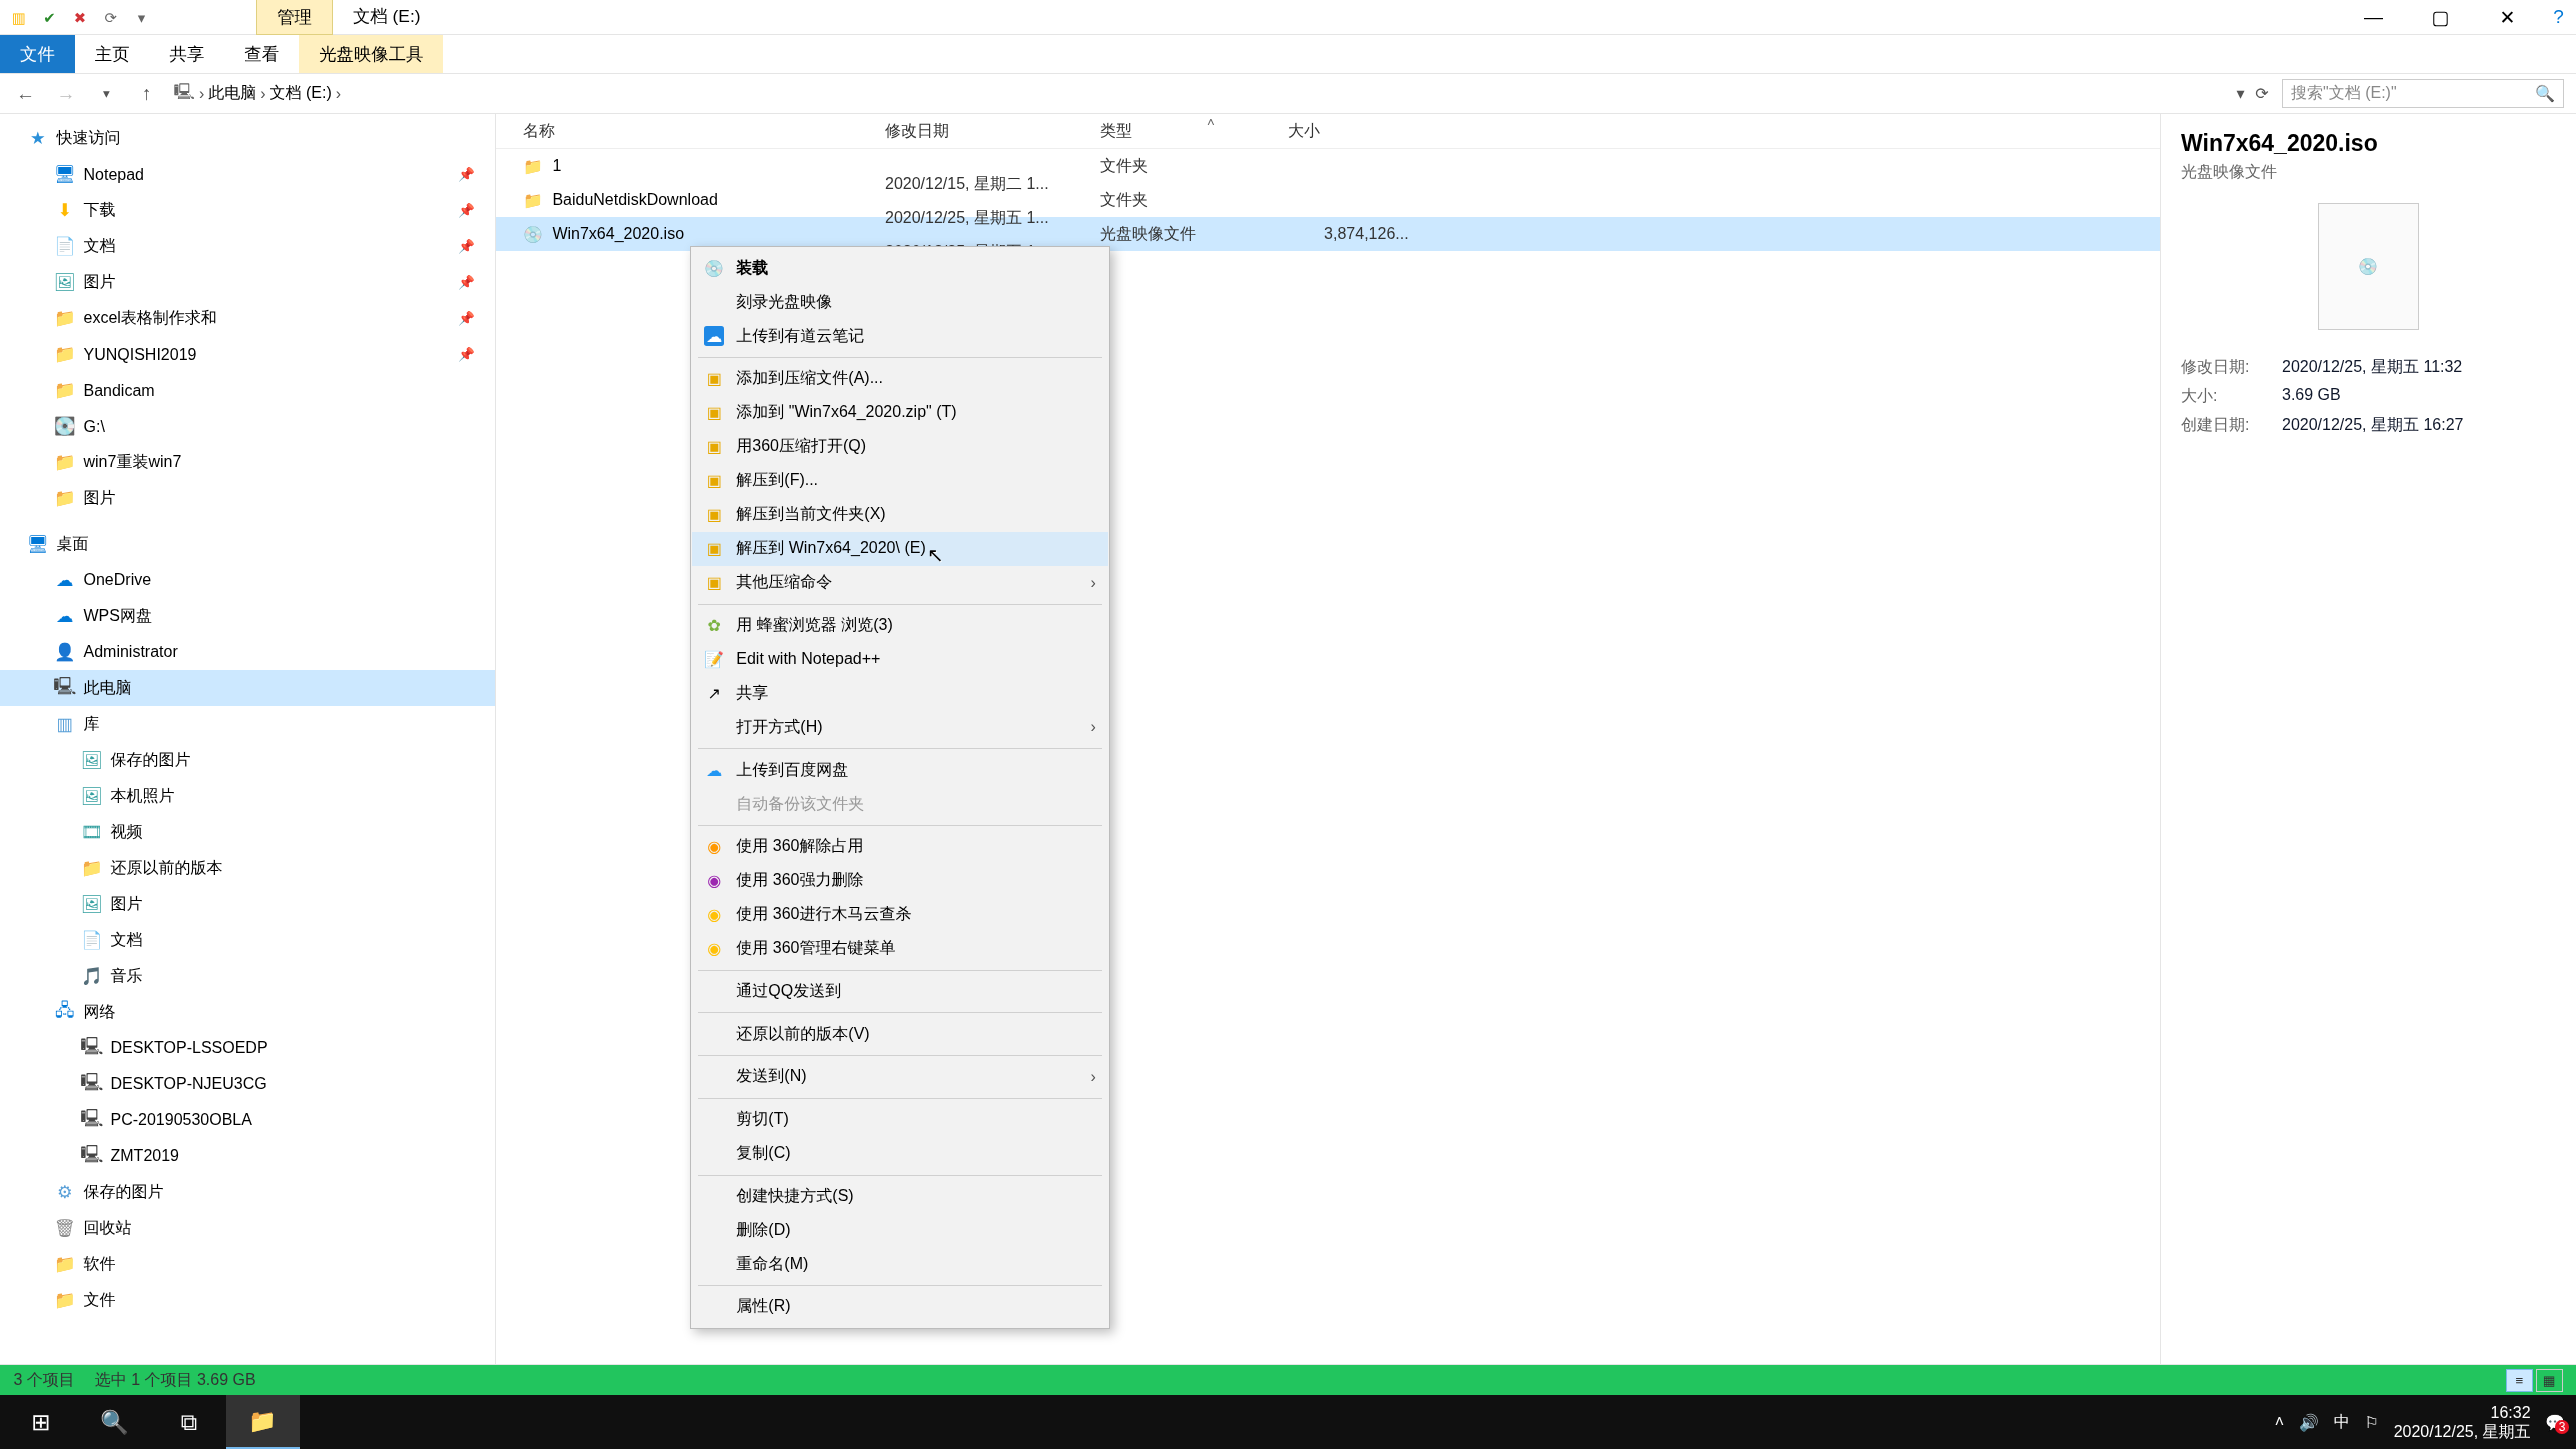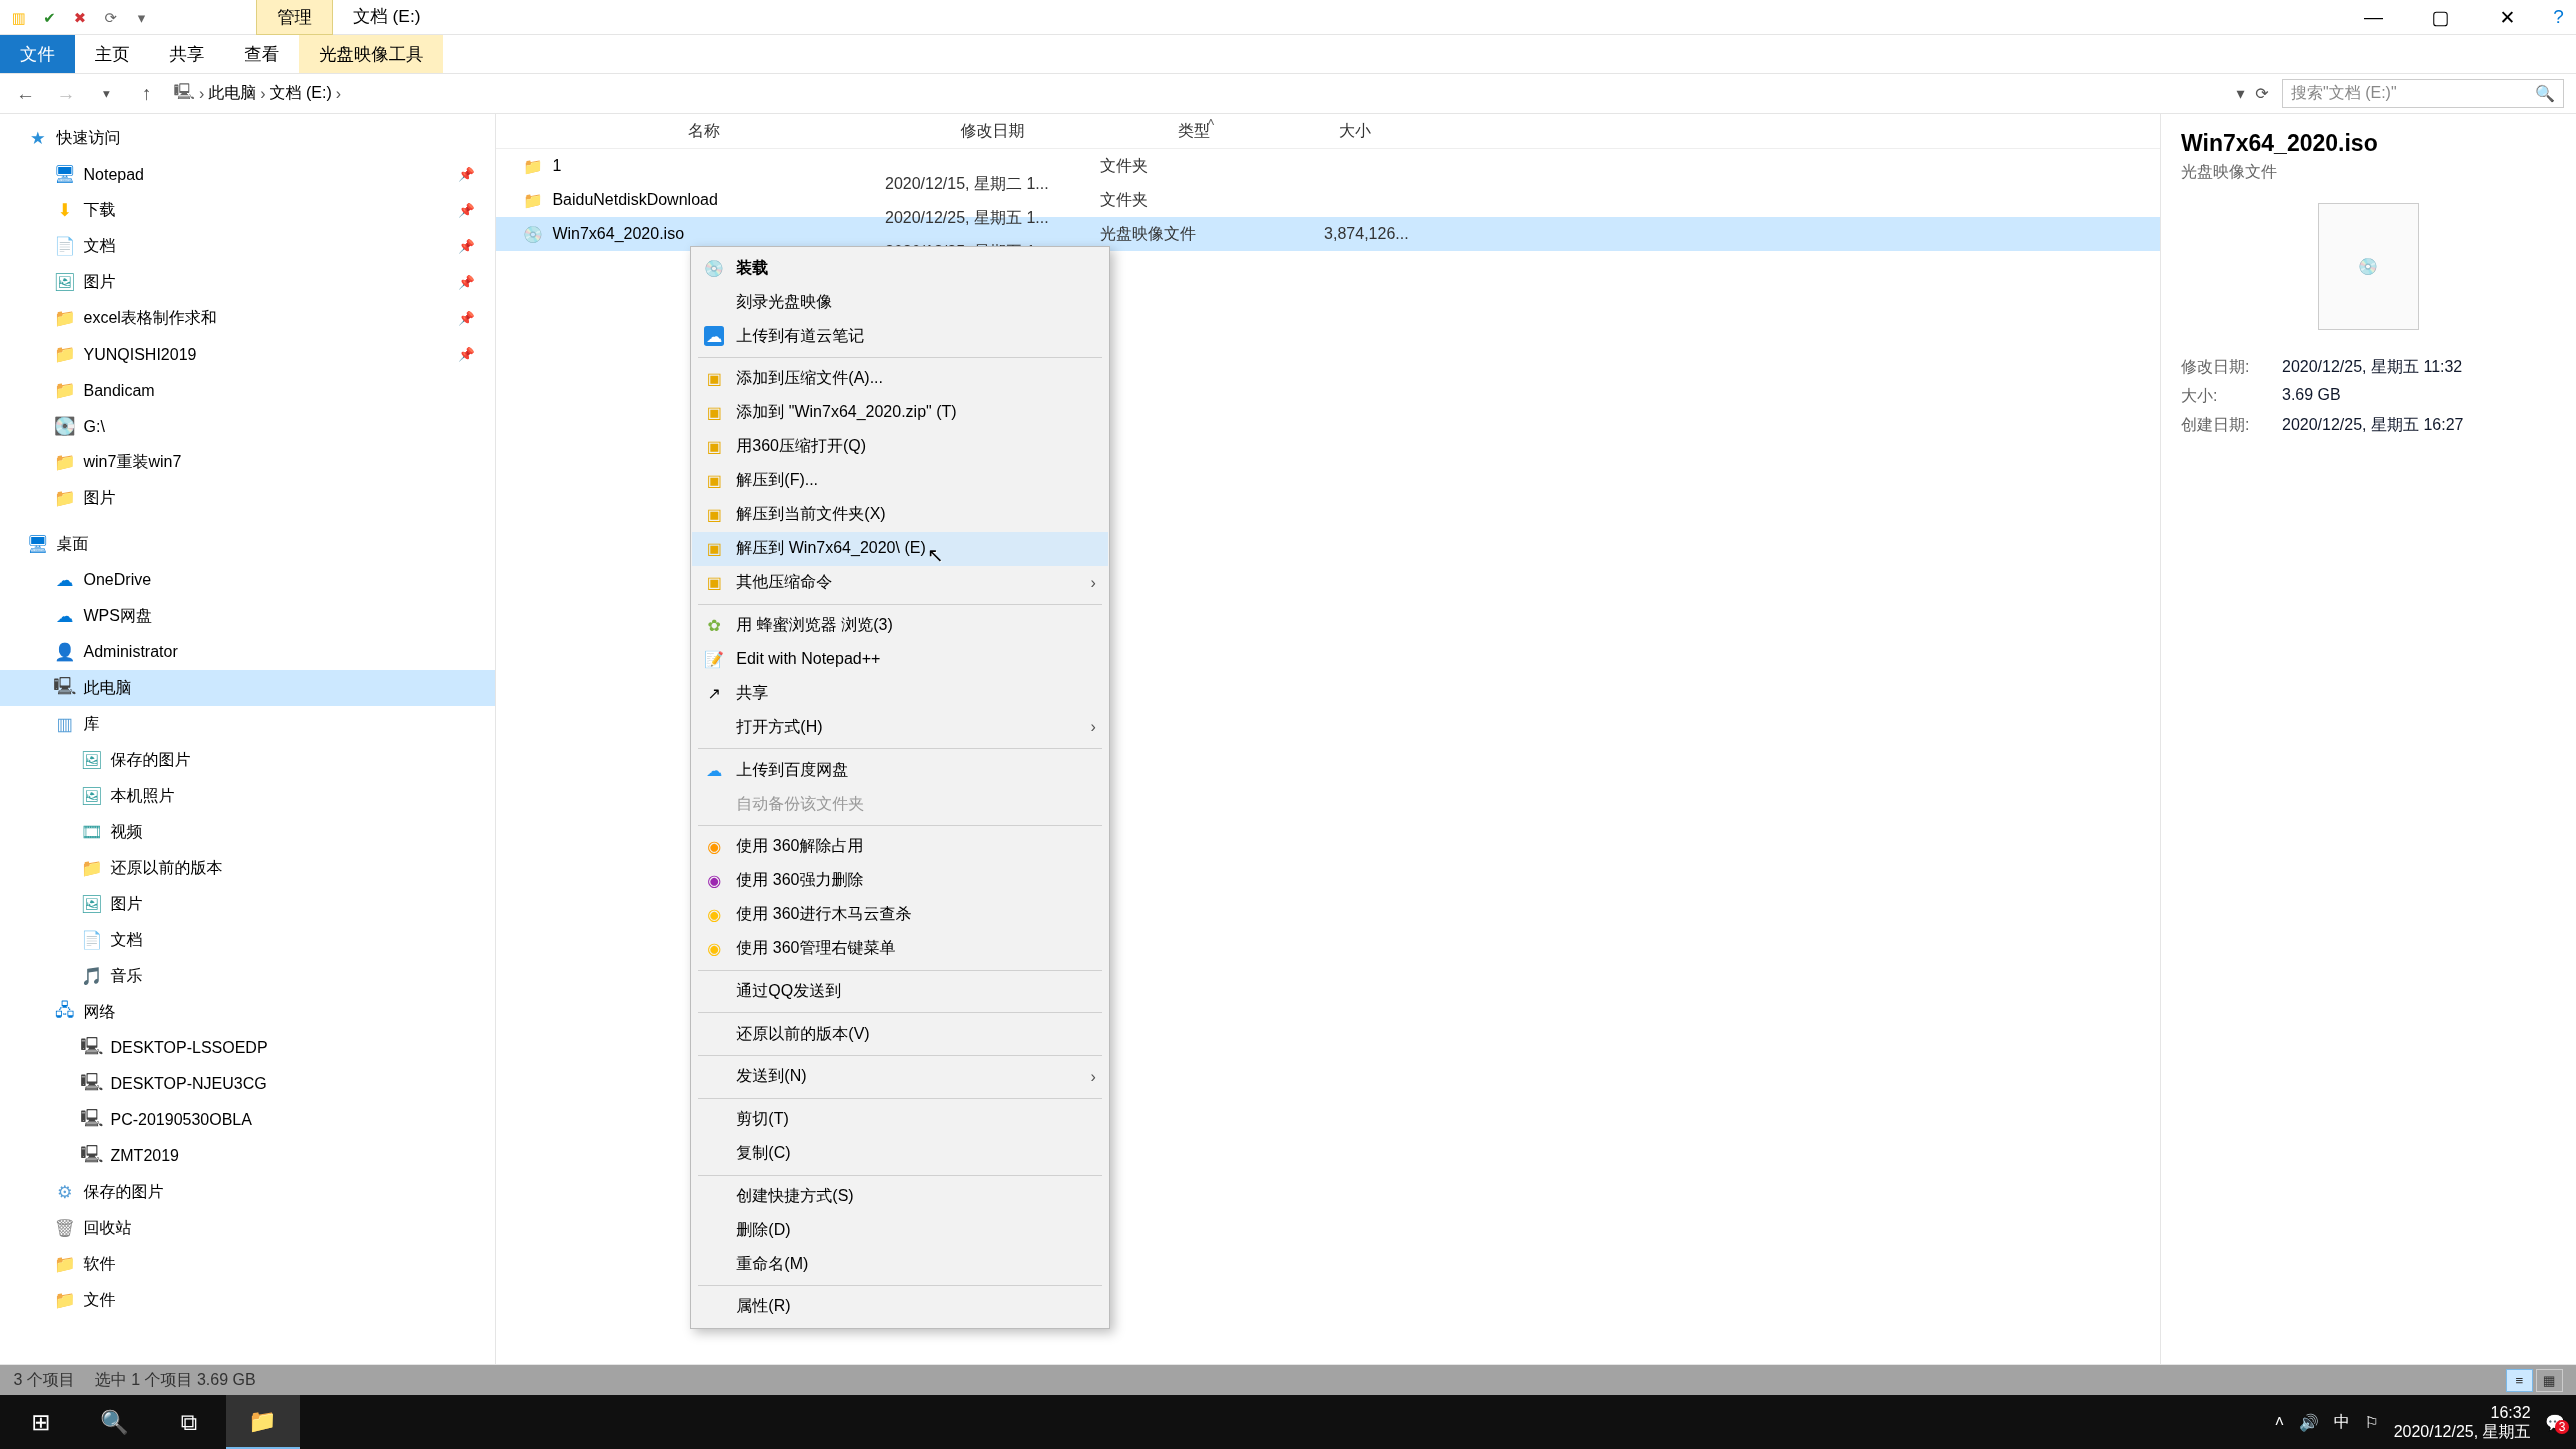--- a/index.html
+++ b/index.html
@@ -50,21 +50,21 @@
   .ico-disk { color: #888; }
   .ico-lib { color: #5aa0d8; }
   .ico-net { color: #0078d7; }
   .ico-image { color: #35a0a0; }
   .ico-panel { color: #5aa0d8; }
   .ico-recycle { color: #888; }
   .ico-user { color: #888; }
 
   
   .filelist { flex: 1; position: relative; }
-  .columns { display: flex; height: 35px; align-items: center; border-bottom: 0.7px solid #eee; color: #333; font-size: 17.4px; text-align: center; }
+  .columns { display: flex; height: 35px; align-items: center; border-bottom: 0.7px solid #eee; color: #333; font-size: 17.4px; }
   .col-name { width: 389px; padding-left: 27px; }
   .col-date { width: 215px; }
   .col-type { width: 188px; }
   .col-size { width: 134px; }
   .sort-ind { position: absolute; left: 711px; top: 1.3px; color: #666; font-size: 13.4px; }
 
   .row { display: flex; height: 34px; align-items: center; font-size: 17.4px; }
   .row .cell-name { width: 389px; padding-left: 27px; display: flex; align-items: center; gap: 9.4px; }
   .row .cell-date { width: 215px; color: #333; margin-top: 36px; }
   .row .cell-type { width: 188px; color: #333; }
@@ -86,21 +86,21 @@
   
   .context-menu { position: absolute; left: 690px; top: 246px; width: 420px; background: #f2f2f2; border: 0.7px solid #bcbcbc; box-shadow: 4px 4px 10.7px rgba(0,0,0,0.25); padding: 4px 1.3px; z-index: 1000; }
   .cm-item { display: flex; align-items: center; height: 34px; padding: 0 12px; gap: 12px; font-size: 17.4px; }
   .cm-item .cm-icon { width: 20px; height: 20px; display: inline-flex; align-items: center; justify-content: center; font-size: 16px; }
   .cm-item .cm-arrow { margin-left: auto; color: #555; }
   .cm-item.hover { background: #d8eaf9; }
   .cm-item.disabled { color: #999; }
   .cm-sep { height: 0.7px; background: #d0d0d0; margin: 4px 5.4px; }
 
   
-  .statusbar { height: 31px; background: #a3a3a3; border-top: 0.7px solid #e5e5e5; display: flex; align-items: center; padding: 0 13.4px; gap: 20px; font-size: 16px; color: #333; }
+  .statusbar { height: 31px; background: #22c55e; border-top: 0.7px solid #e5e5e5; display: flex; align-items: center; padding: 0 13.4px; gap: 20px; font-size: 16px; color: #333; }
   .statusbar .viewbtns { margin-left: auto; display: flex; gap: 2.7px; }
   .statusbar .vbtn { width: 27px; height: 23px; border: 0.7px solid #ccc; display: flex; align-items: center; justify-content: center; font-size: 13.4px; }
   .statusbar .vbtn.active { background: #cce8ff; border-color: #7ab8e8; }
 
   
   .taskbar { height: 54px; background: #101010; display: flex; align-items: center; padding: 0 4px; color: #fff; }
   .tb-btn { width: 74px; height: 54px; display: flex; align-items: center; justify-content: center; font-size: 23px; }
   .tb-btn.active { background: #333; border-bottom: 2.7px solid #76b9ed; }
   .tb-btn.explorer { color: #ffcf48; }
   .tb-tray { margin-left: auto; display: flex; align-items: center; gap: 14.8px; padding-right: 6.7px; font-size: 16px; }

